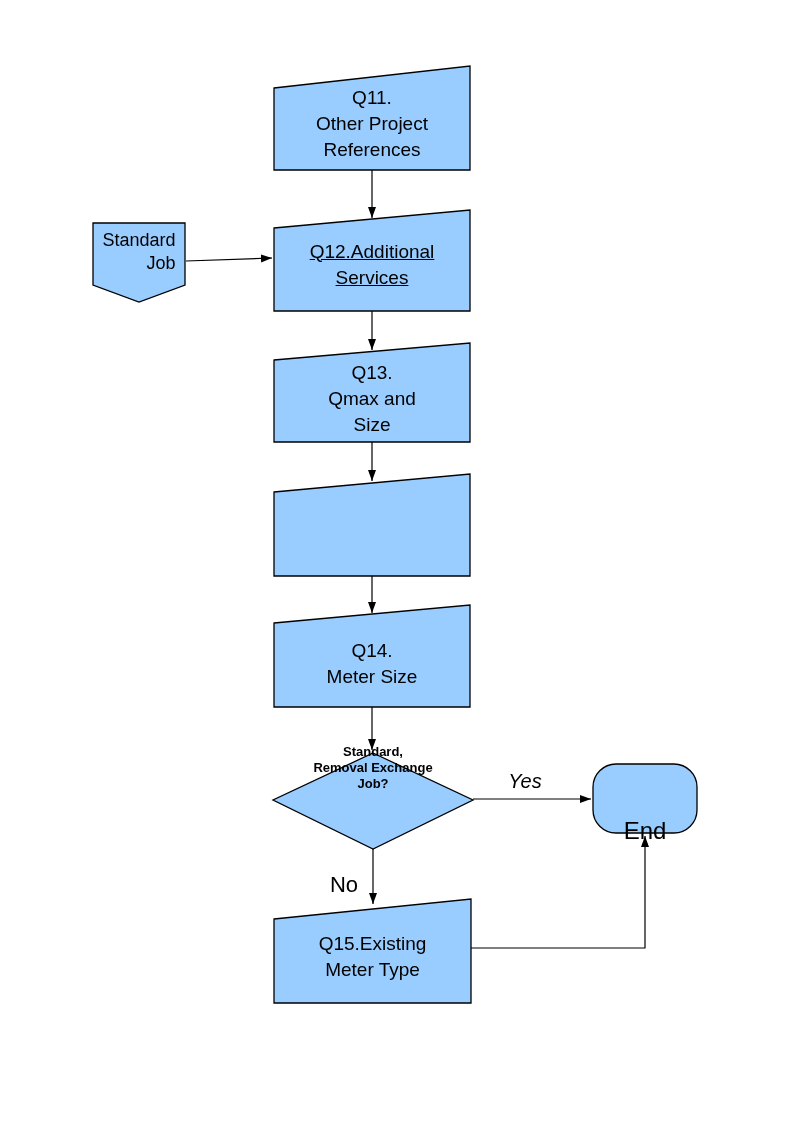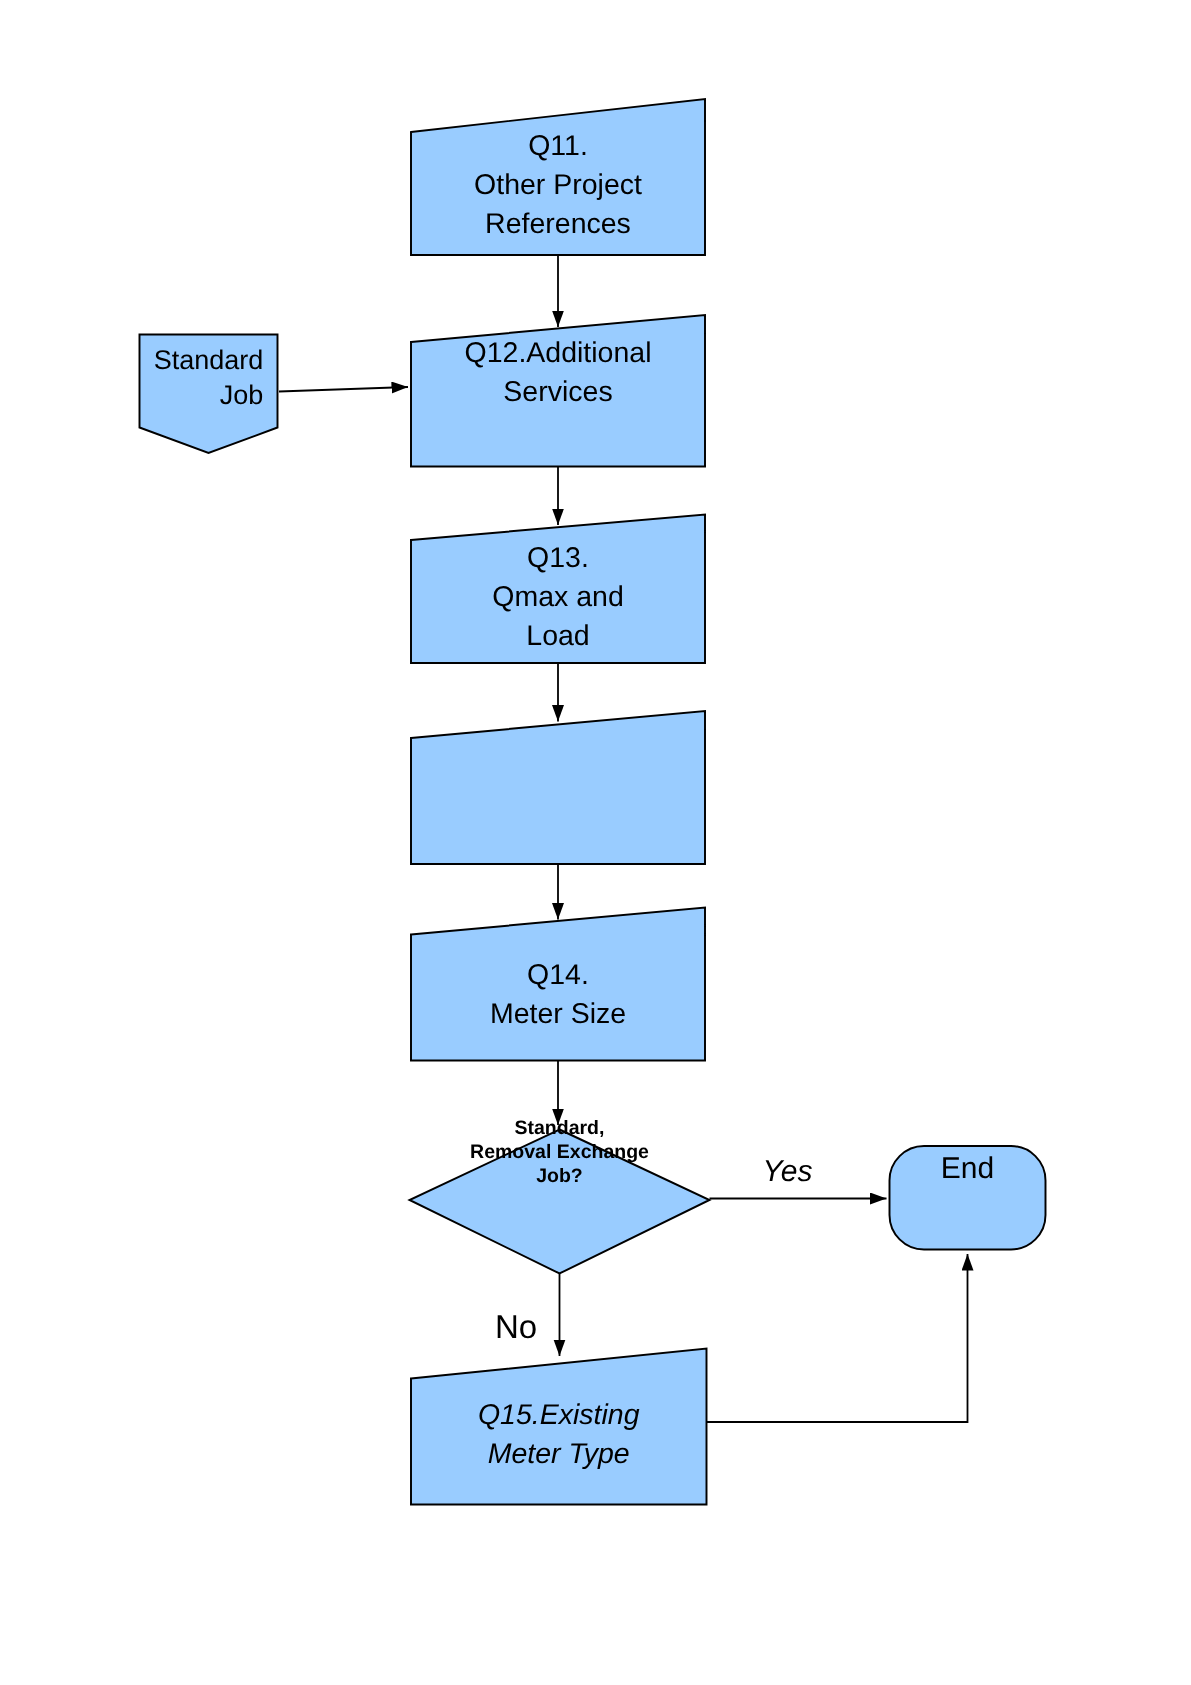--- a/index.html
+++ b/index.html
@@ -35,27 +35,27 @@
     align-items: center;
     justify-content: center;
     text-align: center;
     white-space: pre-line;
     color: #000000;
     font-size: 19px;
     line-height: 26px;
   }
   .lbl-q11      { left:274px; top:78px;  width:196px; height:92px; }
   .lbl-standard { left:93px;  top:224px; width:92px;  height:56px; font-size:18px; line-height:23px;text-align:right; }
-  .lbl-q12      { left:274px; top:202px; width:196px; height:93px; }
+  .lbl-q12      { left:274px; top:218px; width:196px; height:93px;text-decoration:underline; }
   .lbl-q13      { left:274px; top:355px; width:196px; height:88px; }
   .lbl-q13a     { left:274px; top:487px; width:196px; height:90px; }
   .lbl-q14      { left:274px; top:619px; width:196px; height:90px; }
   .lbl-decision { left:283px; top:731px; width:180px; height:74px; font-size:13px; line-height:16px;font-weight:bold; }
-  .lbl-end      { left:593px; top:744px; width:104px; height:69px; font-size:20px;border-radius:21px; }
-  .lbl-q15      { left:274px; top:911px; width:197px; height:92px;font-style:italic; }
+  .lbl-end      { left:593px; top:796px; width:104px; height:69px; font-size:24px;border-radius:21px; }
+  .lbl-q15      { left:274px; top:911px; width:197px; height:92px; }
   .lbl-yes      { left:492px; top:768px; width:66px;  height:26px; font-size:20px;font-style:italic; }
   .lbl-no       { left:318px; top:872px; width:52px;  height:26px; font-size:22px; }
 </style>
 </head>
 <body>
 
 <div class="page">
 
   <svg class="layer" width="794" height="1123" viewBox="0 0 794 1123">
     <defs>
@@ -87,21 +87,21 @@
 
   <div class="lbl lbl-q11">Q11.
 Other Project
 References</div>
   <div class="lbl lbl-standard">Standard
 Job</div>
   <div class="lbl lbl-q12">Q12.Additional
 Services</div>
   <div class="lbl lbl-q13">Q13.
 Qmax and
-Load</div>
+Size</div>
   <div class="lbl lbl-q14">Q14.
 Meter Size</div>
   <div class="lbl lbl-decision">Standard,
 Removal Exchange
 Job?</div>
   <div class="lbl lbl-end">End</div>
   <div class="lbl lbl-q15">Q15.Existing
 Meter Type</div>
 
   <div class="lbl lbl-yes">Yes</div>

